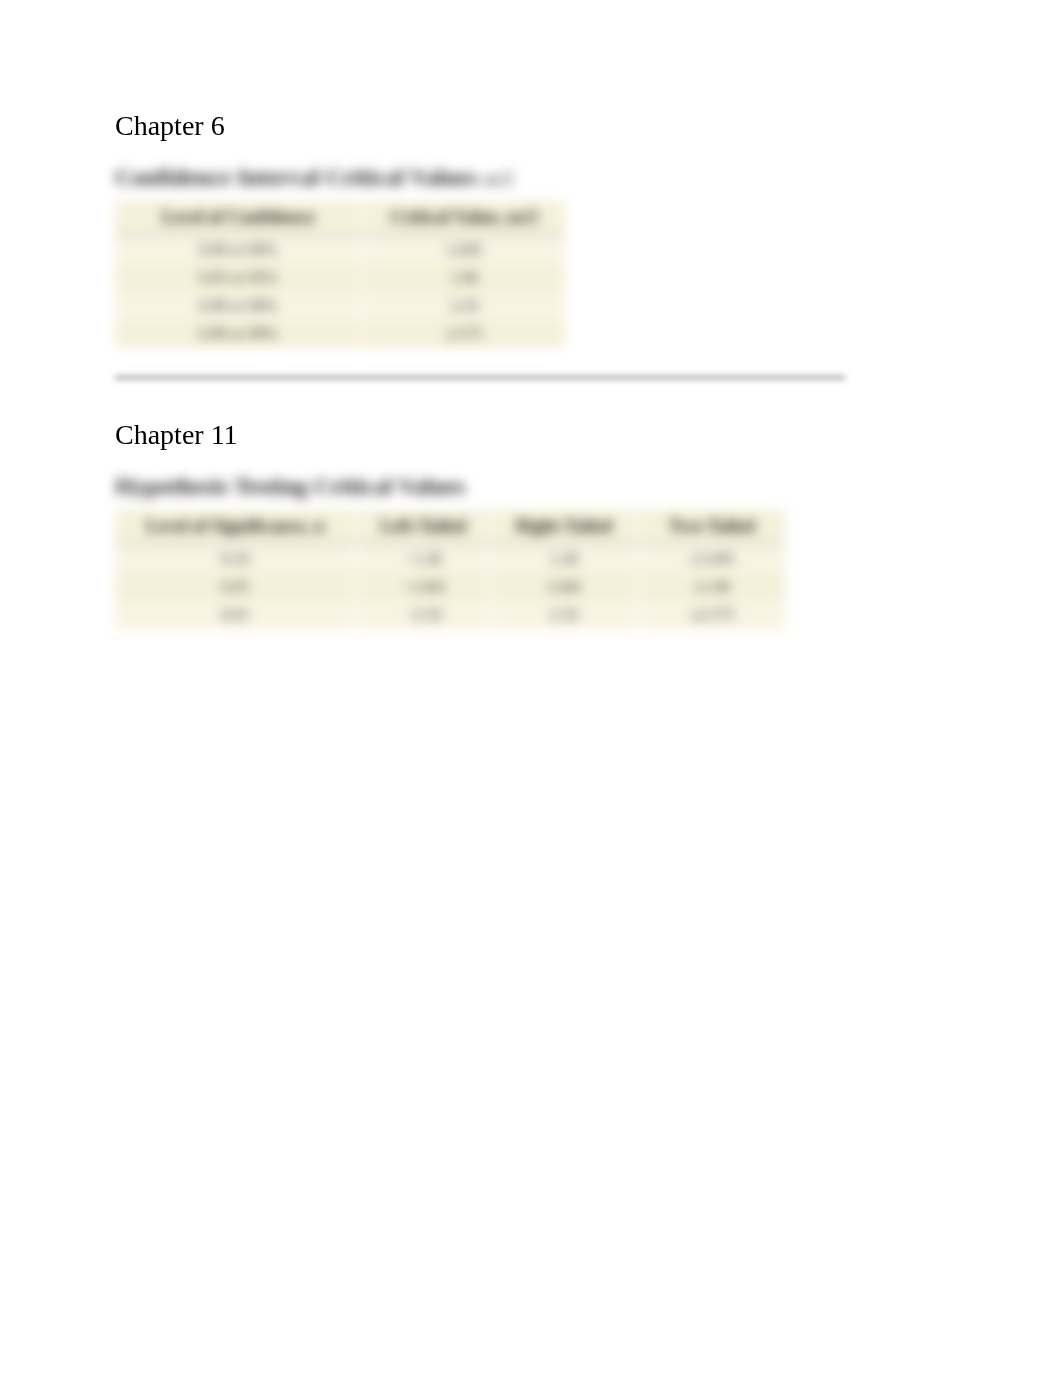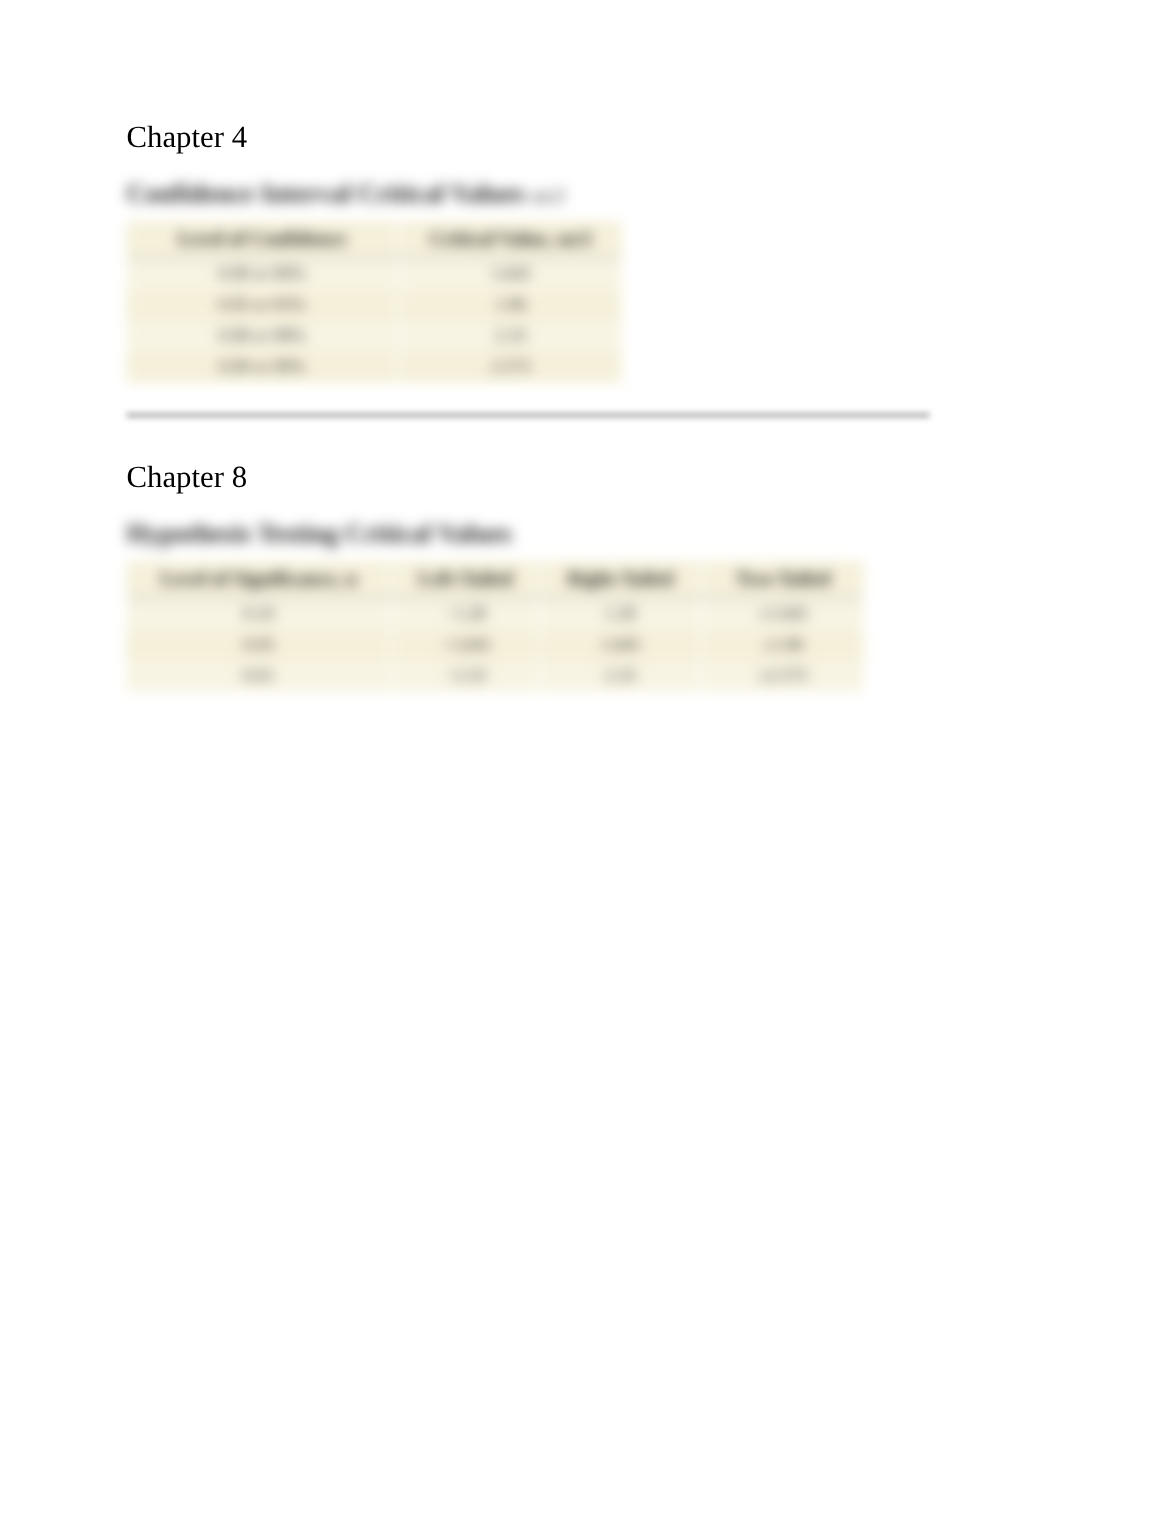--- a/index.html
+++ b/index.html
@@ -67,21 +67,21 @@
     .t1 th:nth-child(1), .t1 td:nth-child(1) { width: 55%; }
     .t1 th:nth-child(2), .t1 td:nth-child(2) { width: 45%; }
     .t2 th:nth-child(1), .t2 td:nth-child(1) { width: 36%; }
     .t2 th:nth-child(2), .t2 td:nth-child(2) { width: 20%; }
     .t2 th:nth-child(3), .t2 td:nth-child(3) { width: 22%; }
     .t2 th:nth-child(4), .t2 td:nth-child(4) { width: 22%; }
   </style>
 </head>
 <body>
 
-<h2 class="chapter-heading">Chapter 4</h2>
+<h2 class="chapter-heading">Chapter 6</h2>
 
 <div class="blurred">
   <div class="section-title">
     <span>Confidence Interval Critical Values</span>
     <span class="sub">zα/2</span>
   </div>
 
   <table class="t1">
     <thead>
       <tr>
@@ -105,21 +105,21 @@
       <tr>
         <td>0.99 or 99%</td>
         <td>2.575</td>
       </tr>
     </tbody>
   </table>
 </div>
 
 <hr class="divider">
 
-<h2 class="chapter-heading">Chapter 8</h2>
+<h2 class="chapter-heading">Chapter 11</h2>
 
 <div class="blurred">
   <div class="section-title">
     <span>Hypothesis Testing Critical Values</span>
   </div>
 
   <table class="t2">
     <thead>
       <tr>
         <th>Level of Significance, α</th>

